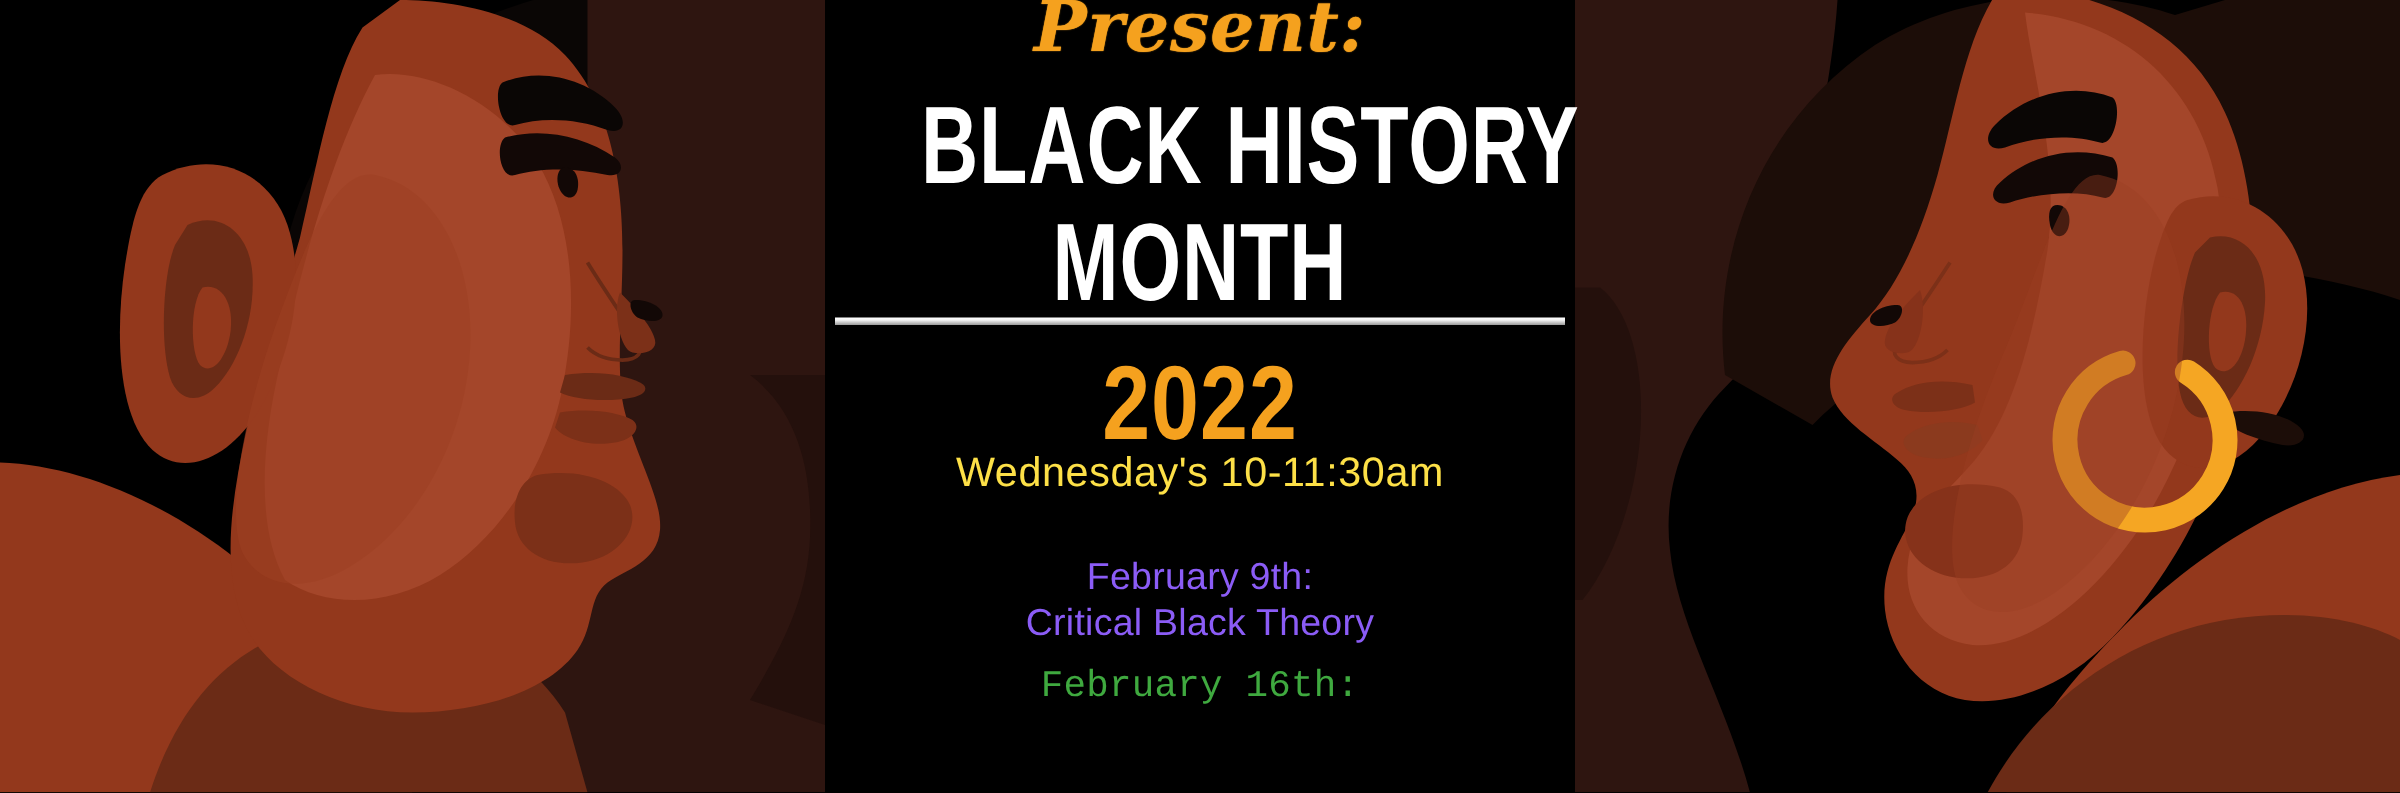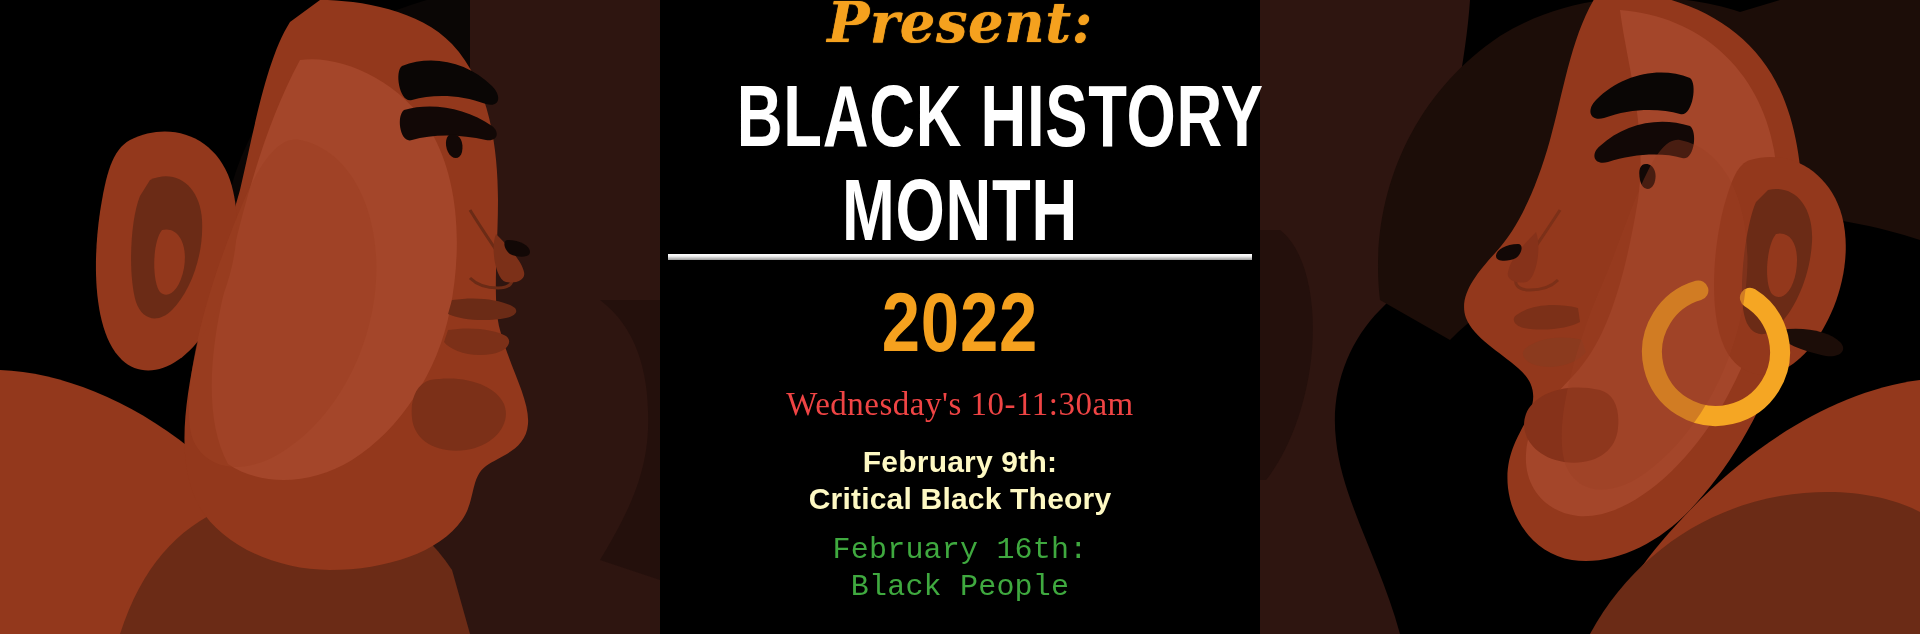--- a/index.html
+++ b/index.html
@@ -91,40 +91,40 @@
     font-weight: 700;
     font-size: 84px;
     line-height: 1;
     letter-spacing: 1px;
     transform: scaleX(0.82);
     transform-origin: center top;
   }
 
   .schedule {
     position: absolute;
-    top: 386px;
-    left: 0;
-    right: 0;
-    color: #ef4444;
-    font-family: Liberation Serif, serif;
+    top: 360px;
+    left: 0;
+    right: 0;
+    color: #fde047;
+    font-family: Liberation Sans, sans-serif;
     font-size: 33px;
     letter-spacing: 0.5px;
     line-height: 1.1;
   }
 
   .session {
     position: absolute;
     left: 0;
     right: 0;
     font-family: "Liberation Sans", sans-serif;
     font-size: 30px;
     line-height: 1.22;
     letter-spacing: 0.2px;
   }
-  .session-1 { top: 444px; color: #fef9c3; font-weight: bold; }
+  .session-1 { top: 444px; color: #8b5cf6; }
   .session-2 { top: 532px; color: #3FA93F; font-family: Liberation Mono, monospace; }
   .session .session-title { display: block; }
   .session .session-topic { display: block; }
 </style>
 </head>
 <body>
 
 <div class="poster">
 
   <div class="face-art face-left">
@@ -340,17 +340,16 @@
 
     <div class="schedule">Wednesday's 10-11:30am</div>
 
     <div class="session session-1">
       <span class="session-title">February 9th:</span>
       <span class="session-topic">Critical Black Theory</span>
     </div>
 
     <div class="session session-2">
       <span class="session-title">February 16th:</span>
-      <span class="session-topic">Black People</span>
     </div>
 
   </div>
 </div>
 
 </body></html>

